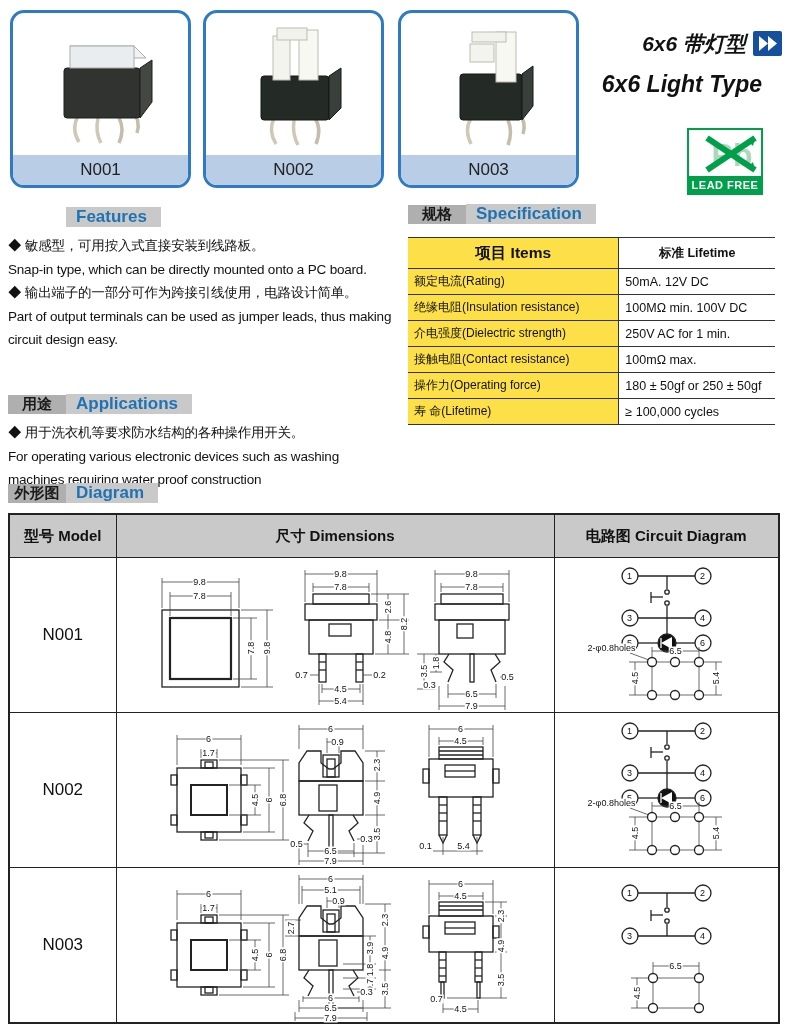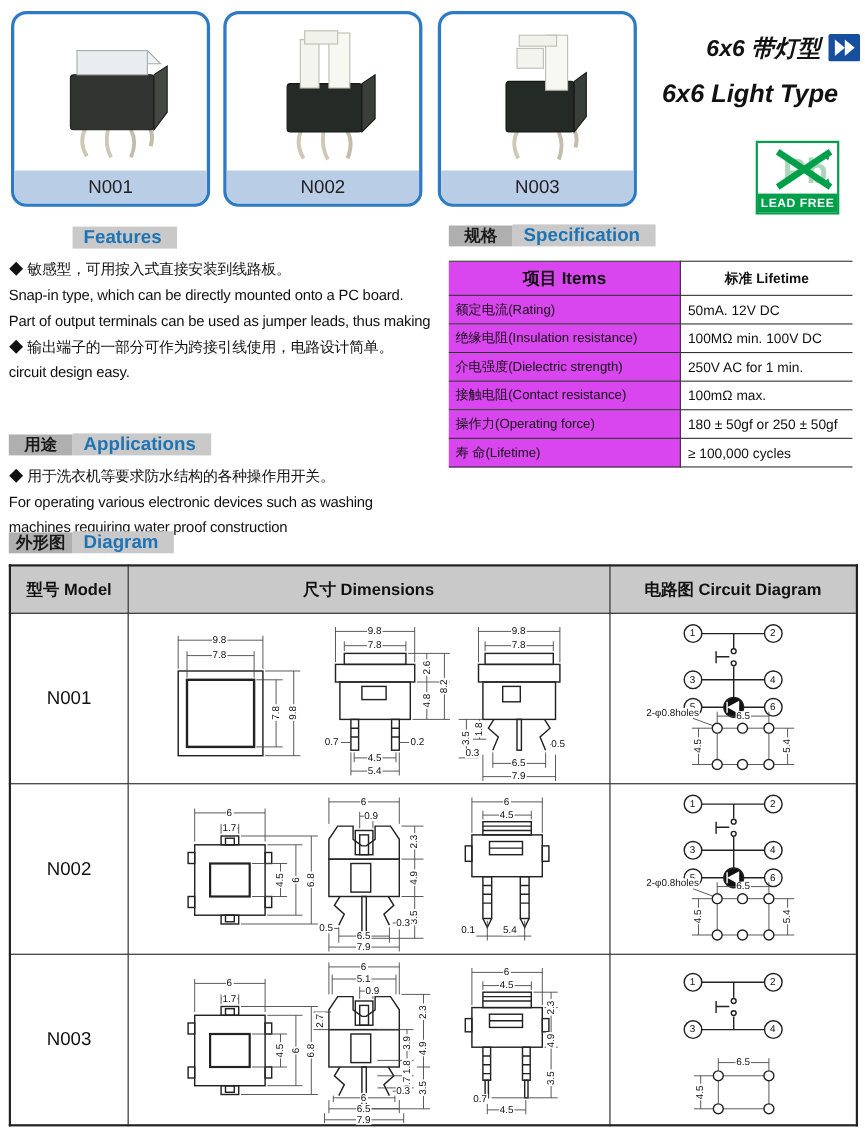--- a/index.html
+++ b/index.html
@@ -30,21 +30,21 @@
   
   .features{position:absolute;left:8px;top:203px;width:398px;}
   .features p,.apps p{margin:4px 0;font-size:13.5px;line-height:1.45;letter-spacing:-0.2px;}
   .apps{position:absolute;left:8px;top:393px;width:400px;}
   
   .spec{position:absolute;left:408px;top:203px;width:370px;}
   table.spec-t{border-collapse:collapse;width:367px;margin-top:12px;}
   table.spec-t th{background:#c6c6c6;font-size:15.5px;font-weight:bold;height:28px;text-align:center;}
   table.spec-t td{height:23px;font-size:12px;padding:1px 6px;}
   table.spec-t th,table.spec-t td{border-top:1.8px solid #333;border-bottom:1.8px solid #333;}
-  table.spec-t .c1{width:206px;background:#d946ef;border-right:1.8px solid #333;}
+  table.spec-t .c1{width:206px;background:#fde047;border-right:1.8px solid #333;}
   table.spec-t .c2{width:149px;background:#fff;font-size:12.5px;}
   
   .diag-head{position:absolute;left:8px;top:482px;}
   table.diag-t{position:absolute;left:8px;top:513px;border-collapse:collapse;table-layout:fixed;}
   table.diag-t th,table.diag-t td{border:1.5px solid #222;padding:0;}
   table.diag-t{border:2px solid #222;}
   table.diag-t th{background:#c9c9c9;font-size:15px;font-weight:bold;height:42px;}
   td.model-cell{text-align:center;font-size:17px;color:#111;}
   .draw{position:relative;width:100%;height:154px;}
   .draw svg{position:absolute;left:0;top:0;}
@@ -127,22 +127,22 @@
   </div>
 
   <div class="features">
     <div class="sec-head">
       <span class="sec-zh"></span>
       <span class="sec-en">Features</span>
     </div>
     <div style="margin-top:8px">
       <p>◆ 敏感型，可用按入式直接安装到线路板。</p>
       <p>Snap-in type, which can be directly mounted onto a PC board.</p>
+      <p>◆ 输出端子的一部分可作为跨接引线使用，电路设计简单。</p>
       <p>Part of output terminals can be used as jumper leads, thus making</p>
-      <p>◆ 输出端子的一部分可作为跨接引线使用，电路设计简单。</p>
       <p>circuit design easy.</p>
     </div>
   </div>
 
   <div class="spec">
     <div class="sec-head">
       <span class="sec-zh">规格</span>
       <span class="sec-en">Specification</span>
     </div>
     <table class="spec-t">

